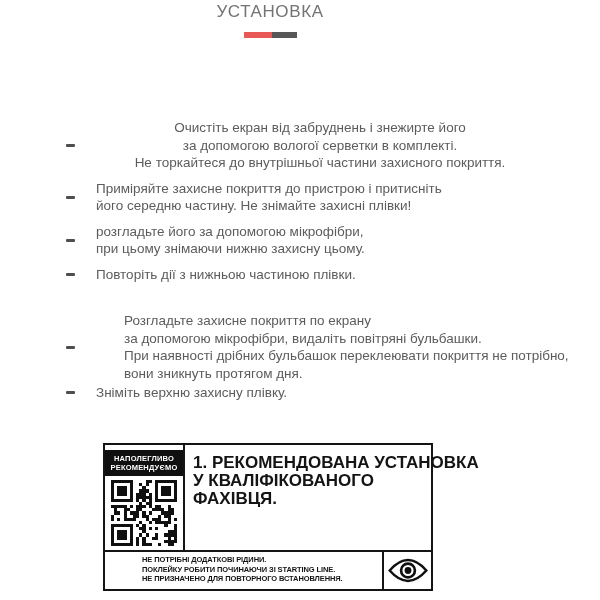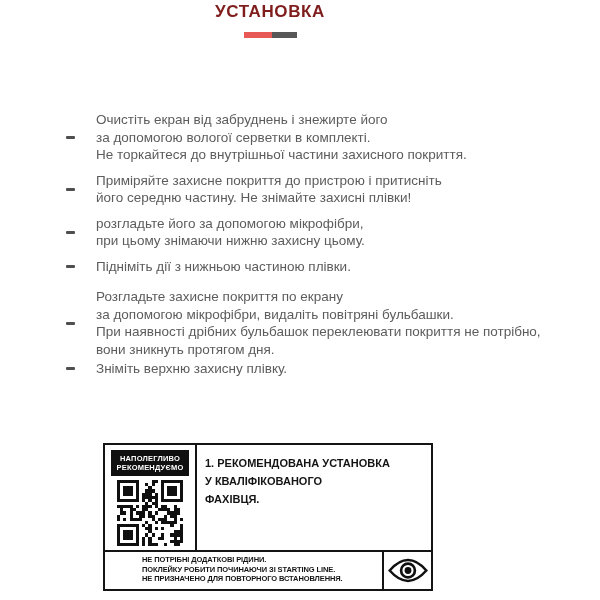--- a/index.html
+++ b/index.html
@@ -2,46 +2,46 @@
 <html><head>
 <meta charset="utf-8">
 <style>
   * { margin:0; padding:0; box-sizing:border-box; }
   html,body { background:#fff; }
   body { width:600px; height:600px; font-family:"Liberation Sans", sans-serif; }
   .page { position:relative; width:600px; height:600px; background:#ffffff; overflow:hidden; }
 
   
   .title { position:absolute; top:2px; left:270px; transform:translateX(-50%);
-           font-size:17px; font-weight:700; letter-spacing:0.6px; color:#7f1d1d; white-space:nowrap; }
+           font-size:17px; font-weight:400; letter-spacing:0.6px; color:#737373; white-space:nowrap; }
   .title-divider { position:absolute; top:32px; left:244px; width:53px; height:6px; display:flex; }
   .title-divider .seg-red  { width:28px; height:100%; background:#e85955; }
   .title-divider .seg-dark { width:25px; height:100%; background:#575757; }
 
   
   .instructions { position:absolute; left:66px; top:103px; width:478px; list-style:none; }
   .instr-item { display:flex; align-items:center; margin-top:8px; }
-  .instr-item:first-child { margin-top:8px; }
-  .instr-item:nth-child(5) { margin-top:13px; }
+  .instr-item:first-child { margin-top:16px;text-align:center; }
+  .instr-item:nth-child(5) { margin-top:29px;gap:28px; }
   .instr-item:nth-child(6) { margin-top:2px;justify-content:space-between; }
   .dash { width:9px; height:3px; background:#4f4f4f; border-radius:1px; flex-shrink:0; margin-right:21px; }
   .lines { flex:1; font-size:13.5px; line-height:17.5px; color:#5c5c5c; }
   .lines span { display:block; white-space:nowrap; }
 
   
   .rec-box { position:absolute; left:103px; top:443px; width:330px; height:148px;
              border:2px solid #141414; display:flex; flex-direction:column; color:#141414; }
   .rec-top { display:flex; height:105px; }
   .rec-left { width:92px; border-right:2px solid #141414; display:flex; flex-direction:column; align-items:center; }
   .rec-label { margin-top:5px; width:78px; height:26px; background:#101010; color:#ffffff;
                font-size:7.5px; font-weight:700; line-height:9px; text-align:center;
                display:flex; flex-direction:column; justify-content:center; letter-spacing:0.2px; }
   .rec-label span { display:block; white-space:nowrap; }
   .qr { margin-top:4px; }
-  .rec-right { flex:1; padding:9px 6px 0 8px; font-size:11px; font-weight:700; line-height:18px; }
+  .rec-right { flex:1; padding:9px 6px 0 8px; font-size:17px; font-weight:700; line-height:18px; }
   .rec-right .rec-text span { display:block; white-space:nowrap; }
   .rec-right .rec-text + .rec-text { margin-top:5px; }
 
   .rec-bottom { flex:1; border-top:2px solid #141414; display:flex; }
   .notes { flex:1; padding:3px 2px 0 3px; font-size:7.5px; font-weight:700; line-height:9.7px;
            letter-spacing:-0.1px; }
   .notes div { white-space:nowrap;padding-left:34px; }
   .eye-cell { width:49px; border-left:2px solid #141414; display:flex; align-items:center; justify-content:center; }
 </style>
 </head>
@@ -74,21 +74,21 @@
     <li class="instr-item">
       <span class="dash"></span>
       <div class="lines">
         <span>розгладьте його за допомогою мікрофібри,</span>
         <span>при цьому знімаючи нижню захисну цьому.</span>
       </div>
     </li>
     <li class="instr-item">
       <span class="dash"></span>
       <div class="lines">
-        <span>Підніміть дії з нижньою частиною плівки.</span>
+        <span>Повторіть дії з нижньою частиною плівки.</span>
       </div>
     </li>
     <li class="instr-item">
       <span class="dash"></span>
       <div class="lines">
         <span>Розгладьте захисне покриття по екрану</span>
         <span>за допомогою мікрофібри, видаліть повітряні бульбашки.</span>
         <span>При наявності дрібних бульбашок переклеювати покриття не потрібно,</span>
         <span>вони зникнуть протягом дня.</span>
       </div>

